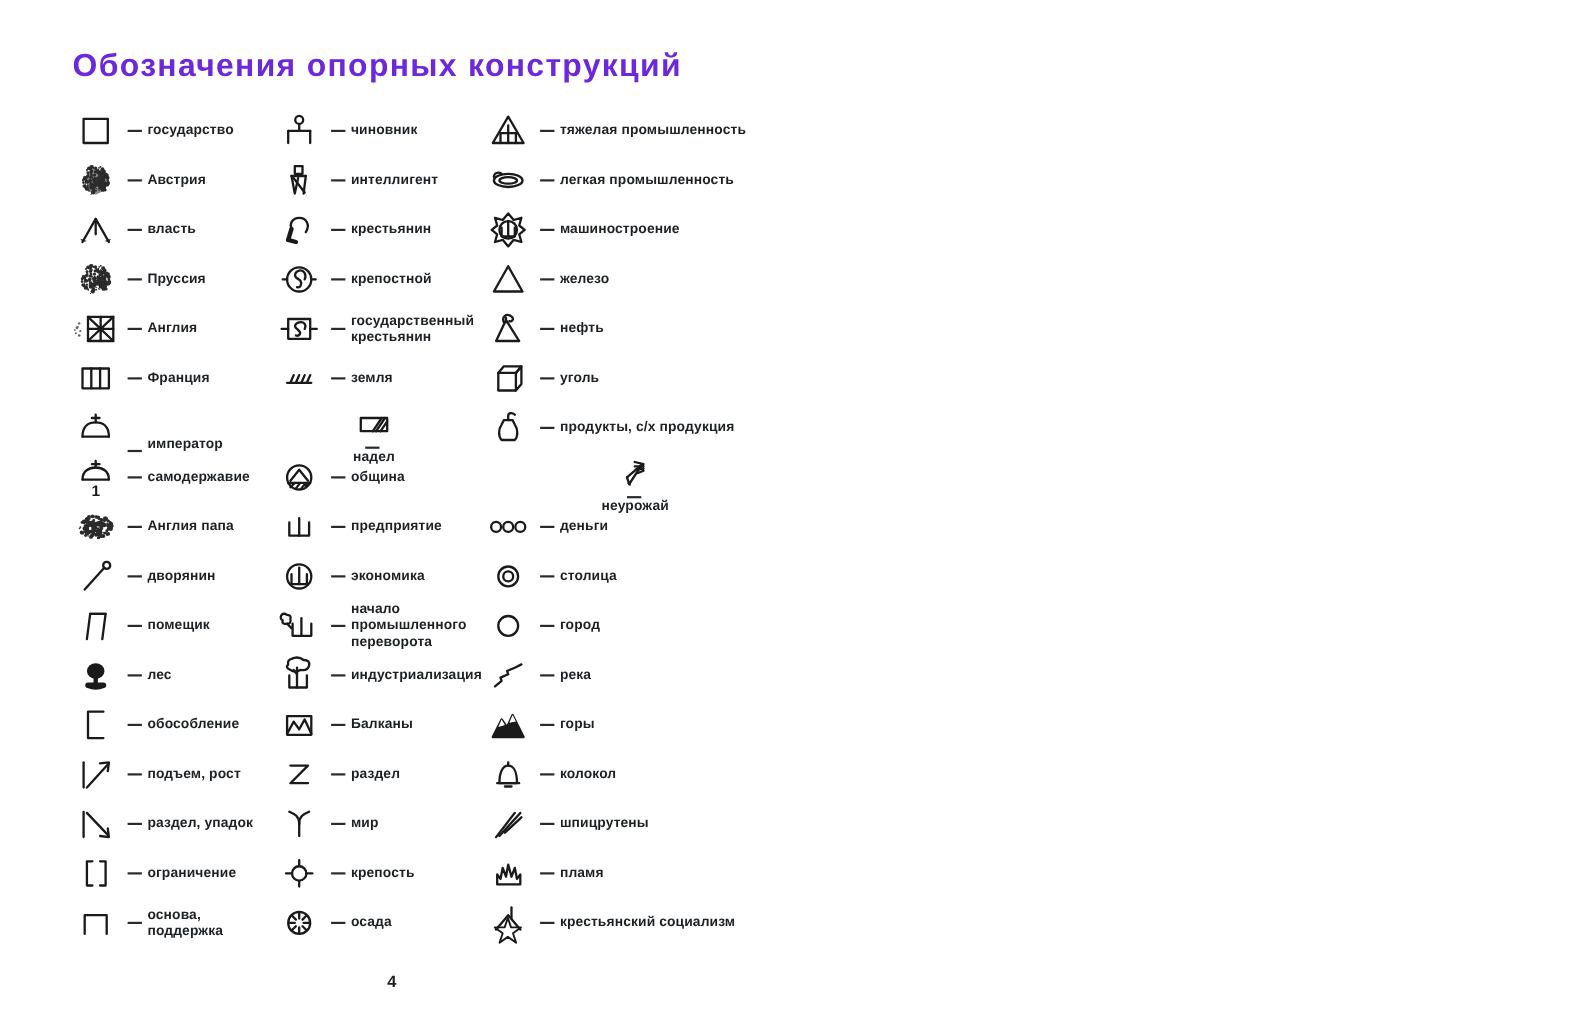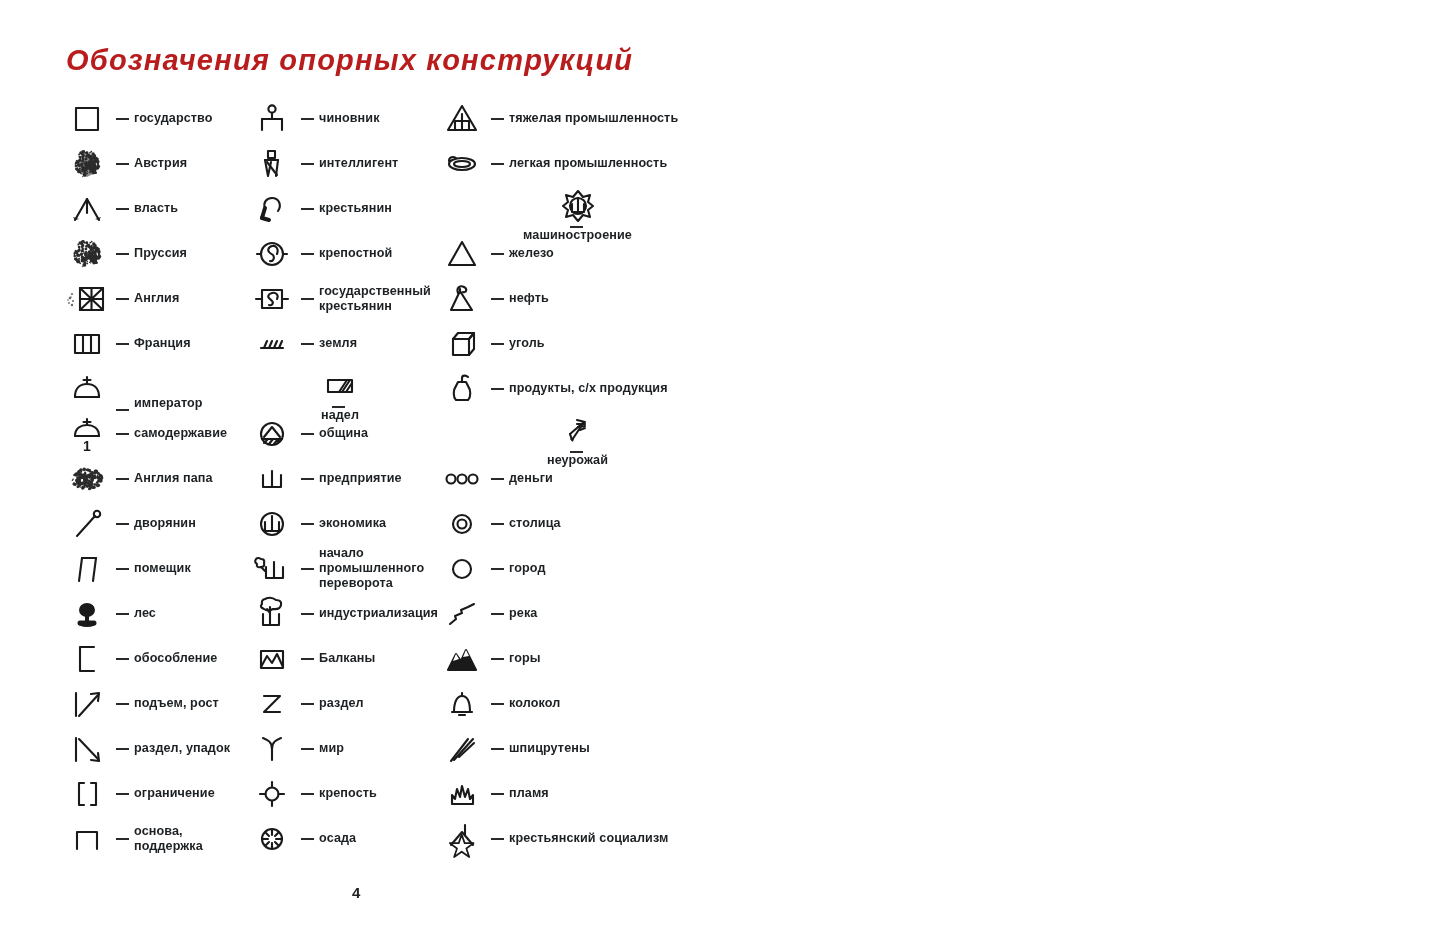--- a/index.html
+++ b/index.html
@@ -14,23 +14,22 @@
   .page{position:absolute;top:0;bottom:0;}
   .page-left{left:0;width:722px;}
   .page-right{left:722px;width:723px;}
 
   .title{
     position:absolute;
     left:66px; top:44px;
     font-size:29px;
     font-weight:bold;
     letter-spacing:1.2px;
-    color:#b91c1c;
+    color:#6d28d9;
     white-space:nowrap;
-    font-style:italic;
   }
 
   .cols{position:absolute;display:flex;}
 
   
   .lp-cols{left:60px; top:96px; width:660px;}
   .lp-c1{width:185px;}
   .lp-c2{width:190px;}
   .lp-c3{width:285px;}
 
@@ -972,21 +971,21 @@
           <span class="gly">
             <svg width="40" height="40" viewBox="0 0 40 40" fill="none" stroke="#1a1a1a" stroke-width="2.1" stroke-linecap="round" stroke-linejoin="round">
               <ellipse cx="20" cy="20" rx="13" ry="6"></ellipse>
               <ellipse cx="20" cy="20" rx="8" ry="3"></ellipse>
               <path d="M7 17 C7 13 11 12 14 14"></path>
             </svg>
           </span>
           <span class="dash"></span>
           <span class="lbl">легкая промышленность</span>
         </div>
-        <div class="entry" style="height: 45px; flex-direction: column;">
+        <div class="entry" style="height: 45px;">
           <span class="gly">
             <svg width="40" height="40" viewBox="0 0 40 40" fill="none" stroke="#1a1a1a" stroke-width="2.1" stroke-linecap="round" stroke-linejoin="round">
               <path d="M20 5 L25 11 L32 9 L30 16 L35 20 L30 24 L32 31 L25 29 L20 35 L15 29 L8 31 L10 24 L5 20 L10 16 L8 9 L15 11 Z"></path>
               <circle cx="20" cy="20" r="8"></circle>
               <path d="M14 18 L14 26 L26 26 L26 18"></path>
               <path d="M20 12 L20 26"></path>
             </svg>
           </span>
           <span class="dash"></span>
           <span class="lbl">машиностроение</span>

